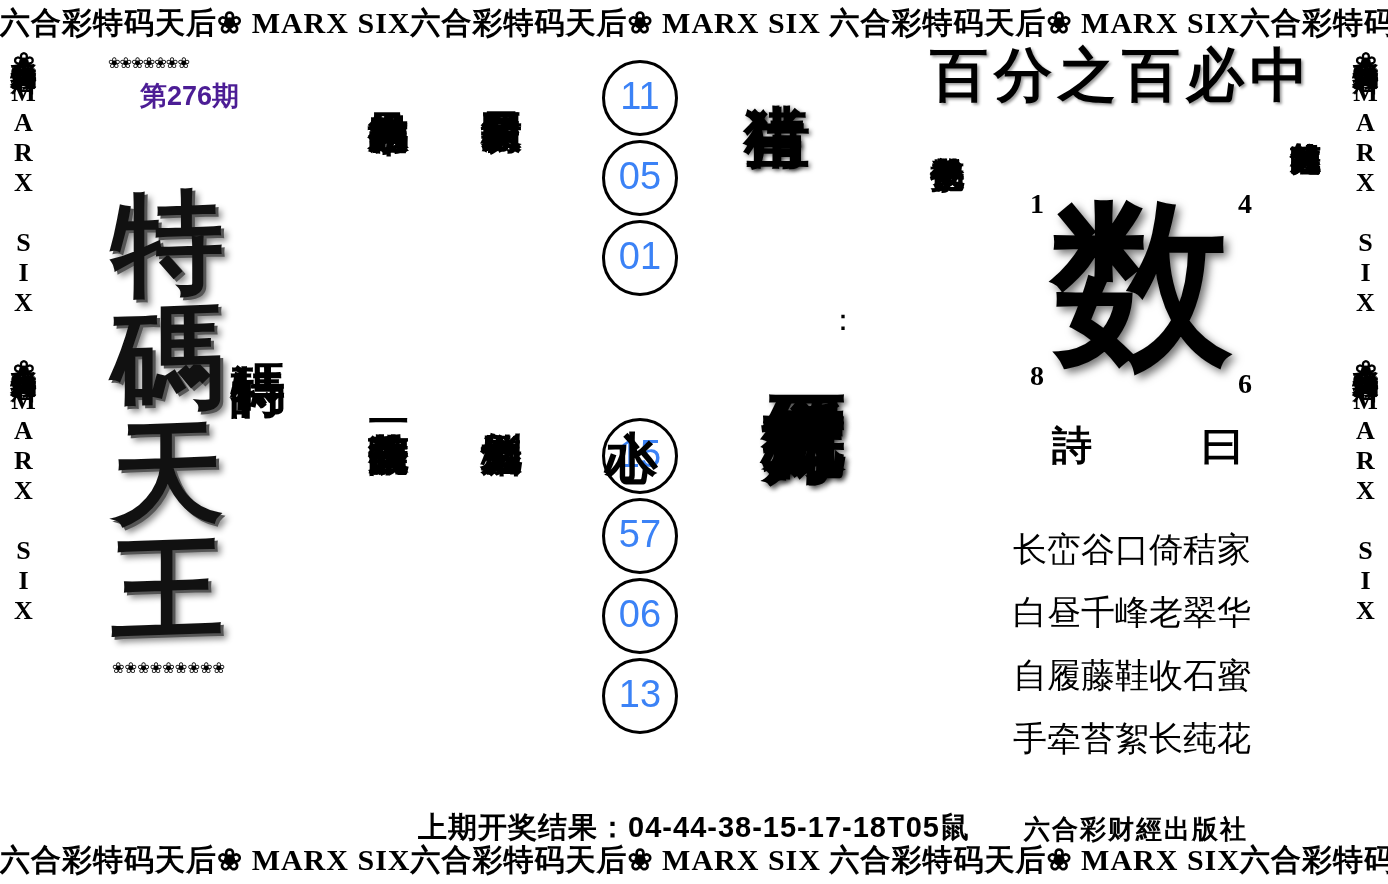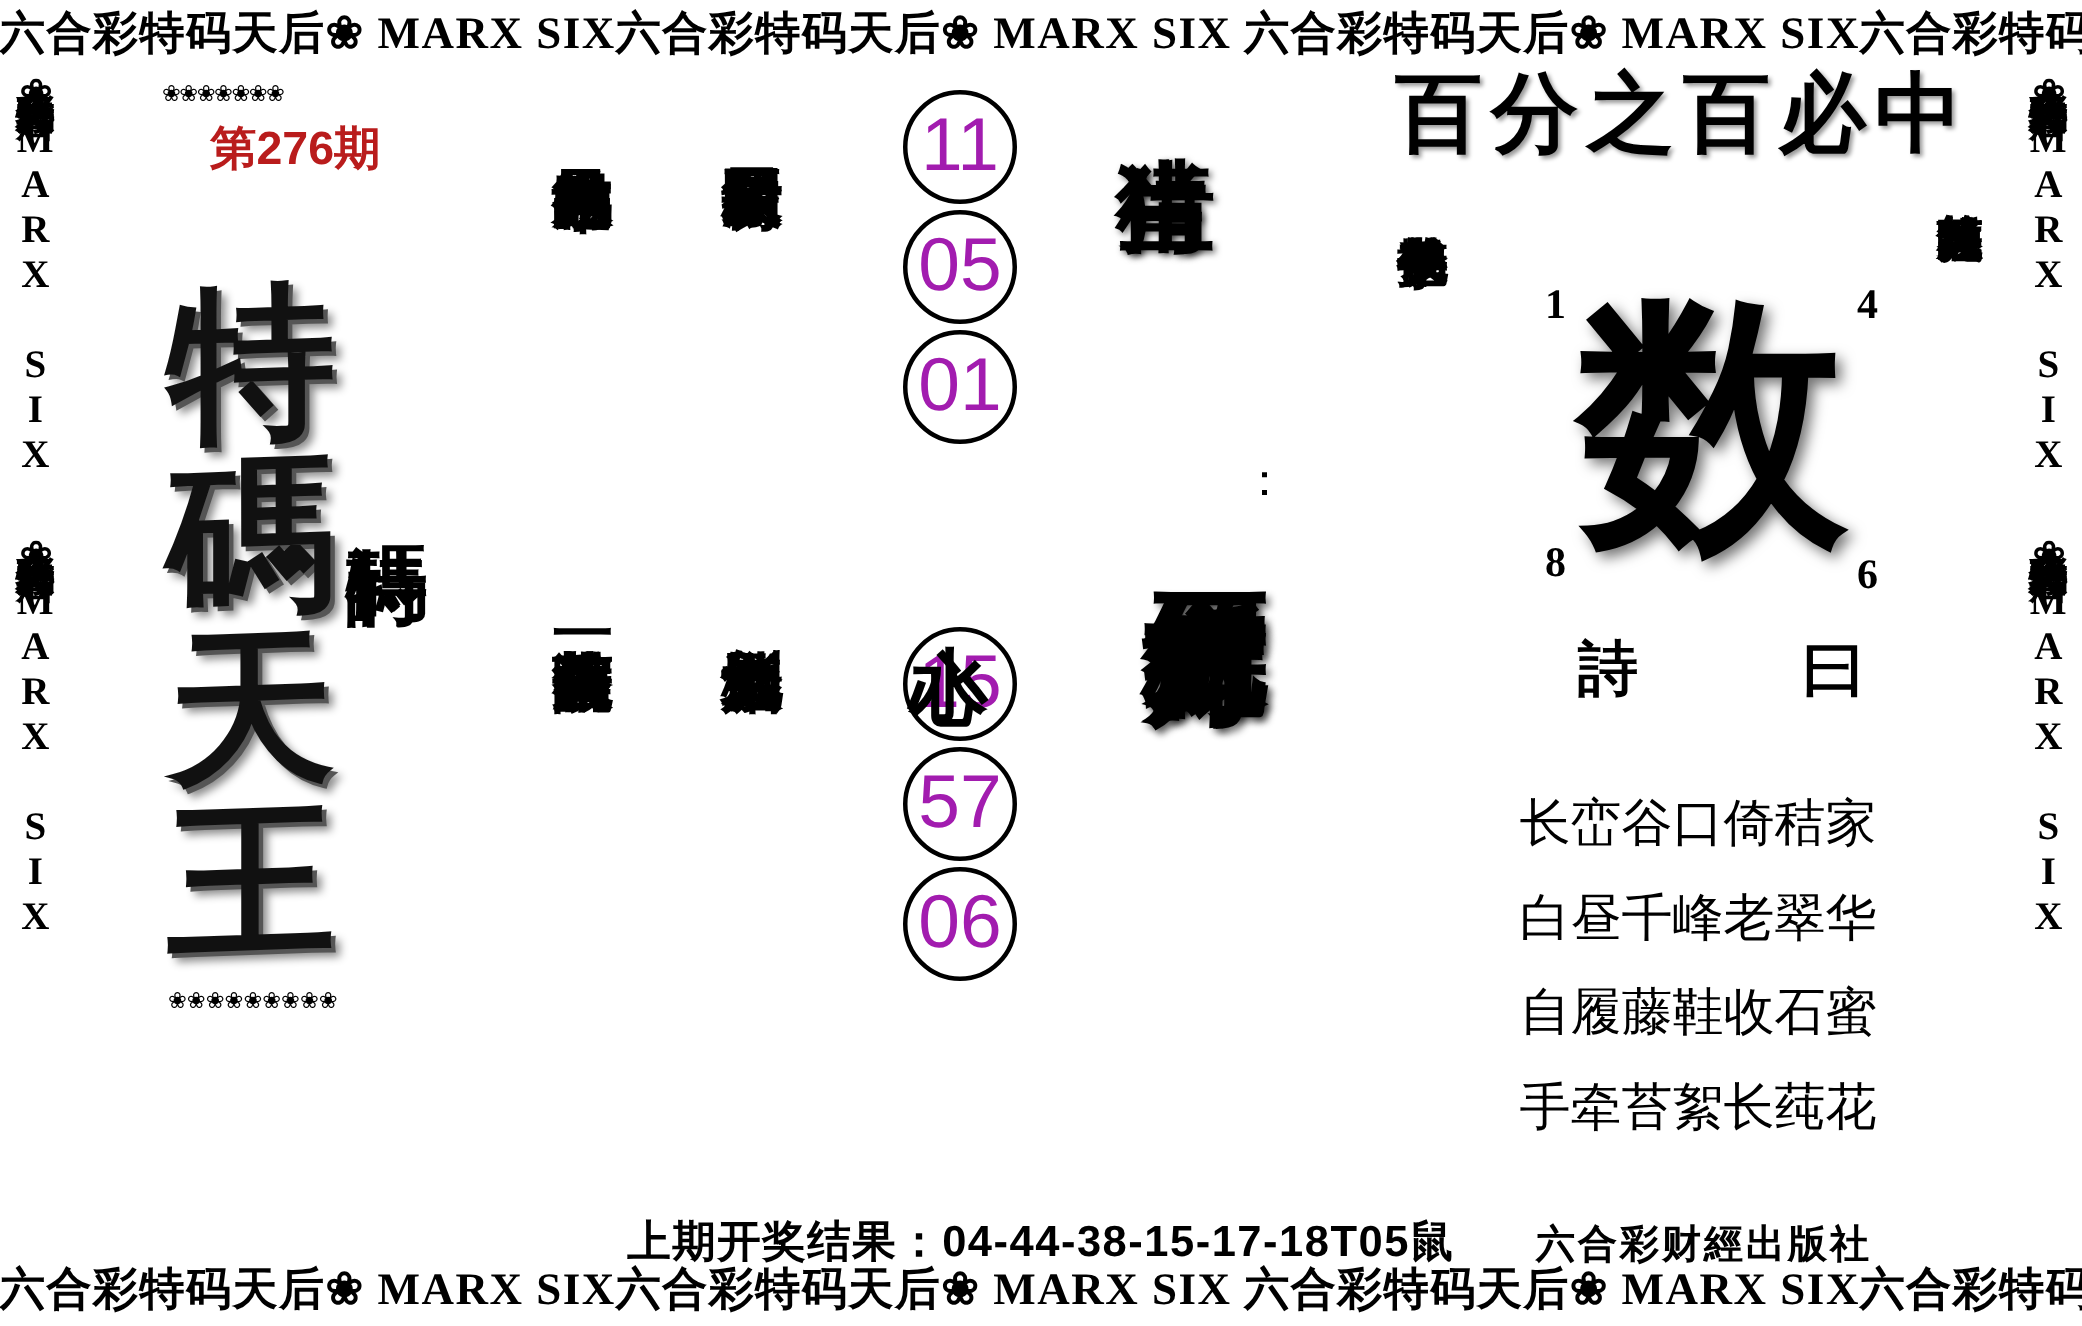--- a/index.html
+++ b/index.html
@@ -54,24 +54,24 @@
     writing-mode: vertical-rl;
     text-orientation: upright;
     white-space: nowrap;
     color: #000;
   }
 
   
   #issue-no {
     position: absolute;
     left: 140px; top: 78px;
-    font-size: 31px;
+    font-size: 27px;
     font-weight: bold;
     font-family: "Liberation Sans", sans-serif;
-    color: #b91c1c;
+    color: #4c1d95;
   }
   #deco-left {
     position: absolute;
     left: 108px; top: 55px;
     width: 40px; height: 120px;
     font-size: 15px;
     line-height: 17px;
     text-align: center;
     color: #000;
     letter-spacing: -1px;
@@ -125,25 +125,25 @@
   #balls {
     position: absolute;
     left: 600px; top: 60px;
     width: 80px;
   }
   .ball {
     width: 70px; height: 70px;
     border: 3px solid #000;
     border-radius: 50%;
     margin: 0 auto 4px auto;
-    font-size: 50px;
+    font-size: 38px;
     line-height: 66px;
     text-align: center;
     font-family: "Liberation Sans", sans-serif;
-    color: #a21caf;
+    color: #3b82f6;
   }
   #balls-label {
     position: absolute;
     left: 604px; top: 388px;
     font-size: 52px;
     line-height: 56px;
     font-weight: bold;
     font-family: "DejaVu Serif", serif;
   }
 
@@ -294,20 +294,21 @@
   <div id="poem-b2" class="poem-col vtext">楼台倒影入池塘</div>
 
   <div id="balls">
     <div class="ball">11</div>
     <div class="ball">05</div>
     <div class="ball">01</div>
     <div style="height:118px"></div>
     <div class="ball">15</div>
     <div class="ball">57</div>
     <div class="ball">06</div>
+    <div class="ball">13</div>
   </div>
   <div id="balls-label" class="vtext">心水</div>
 
   <div id="zodiac-title" class="vtext">猜生肖</div>
   <div id="zodiac-colon">：</div>
   <div id="mid-poem" class="vtext">纸屏石枕竹方床</div>
   <div id="side-poem" class="vtext">手倦抛书午梦长</div>
 
   <div id="headline">百分之百必中</div>
   <div id="headline-side" class="vtext">睡起莞然成独笑</div>

